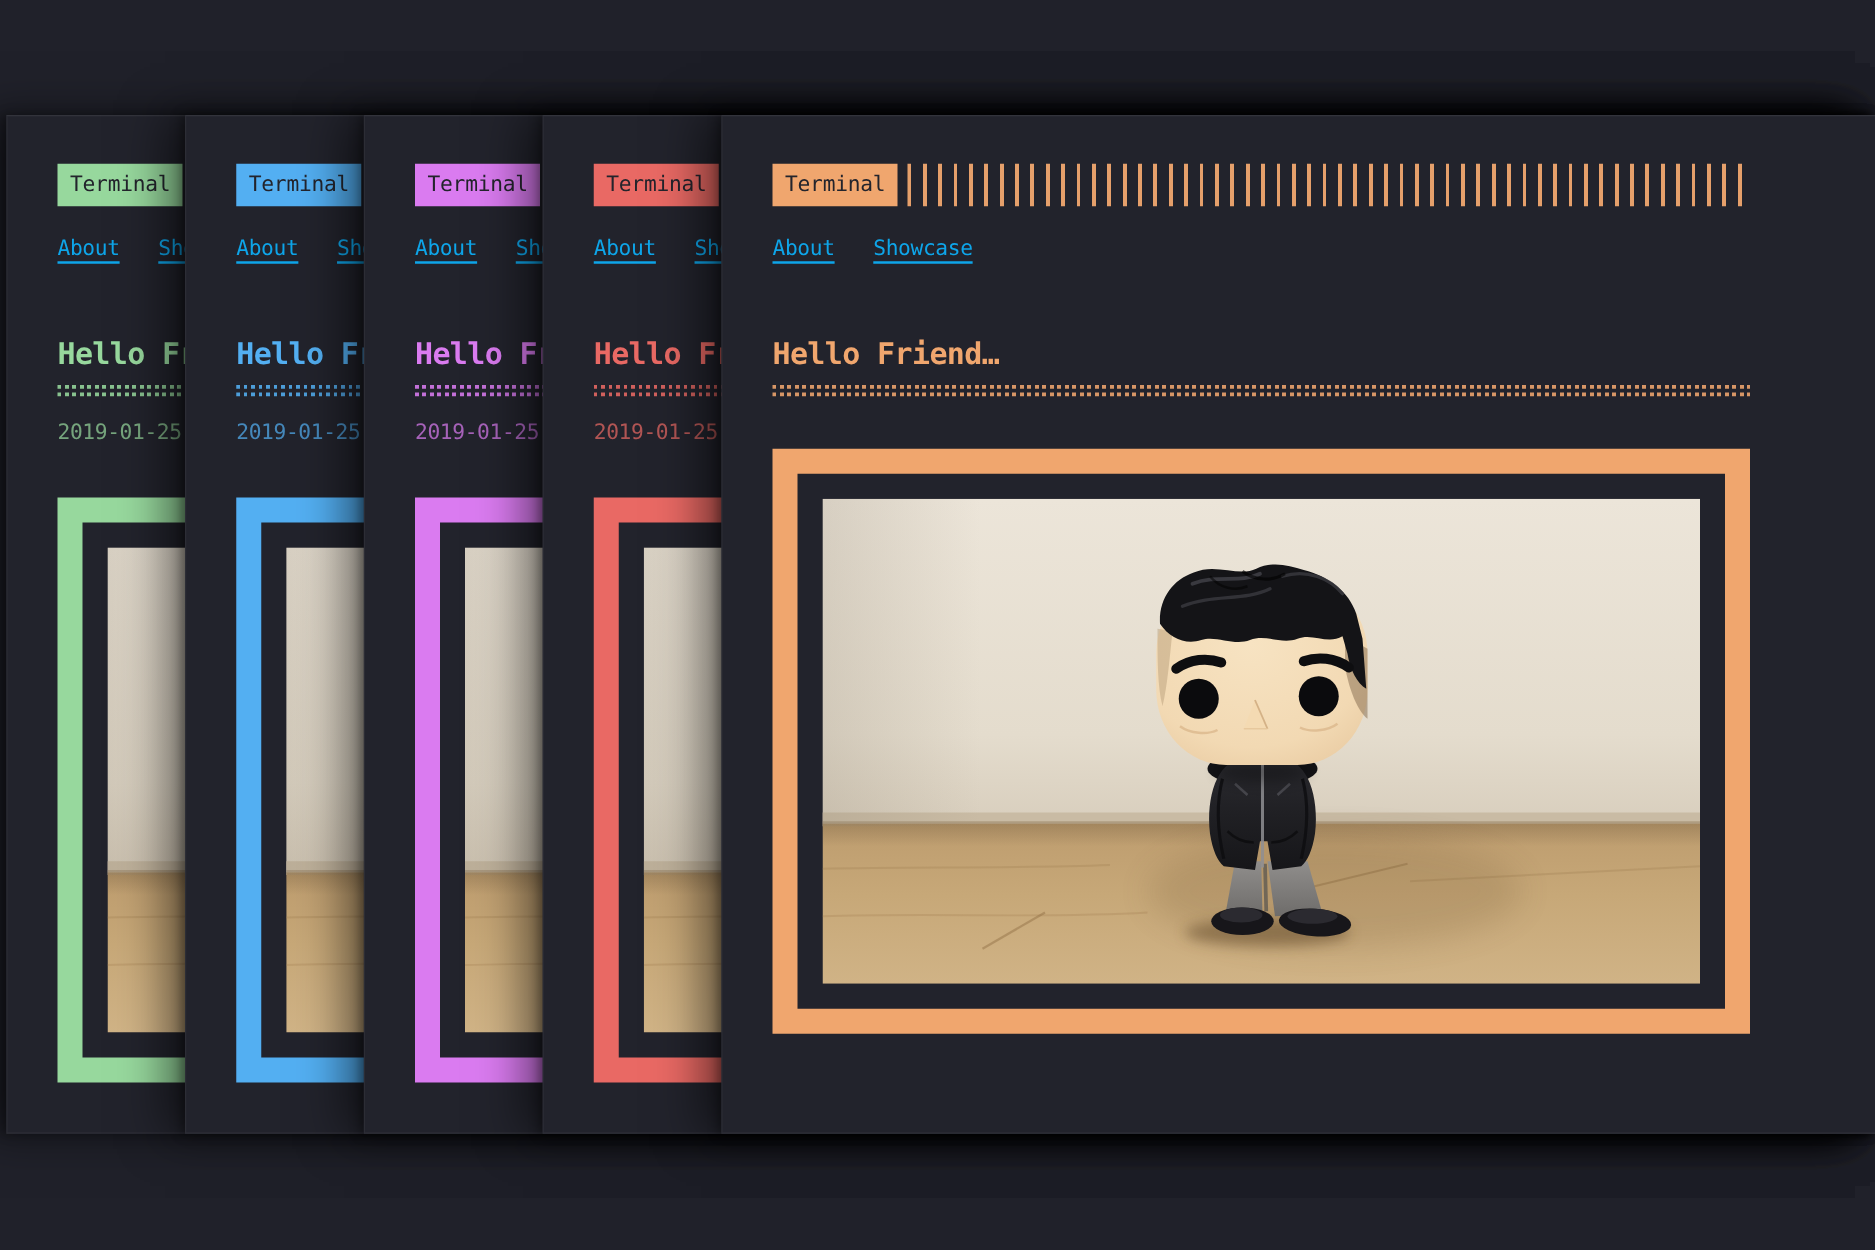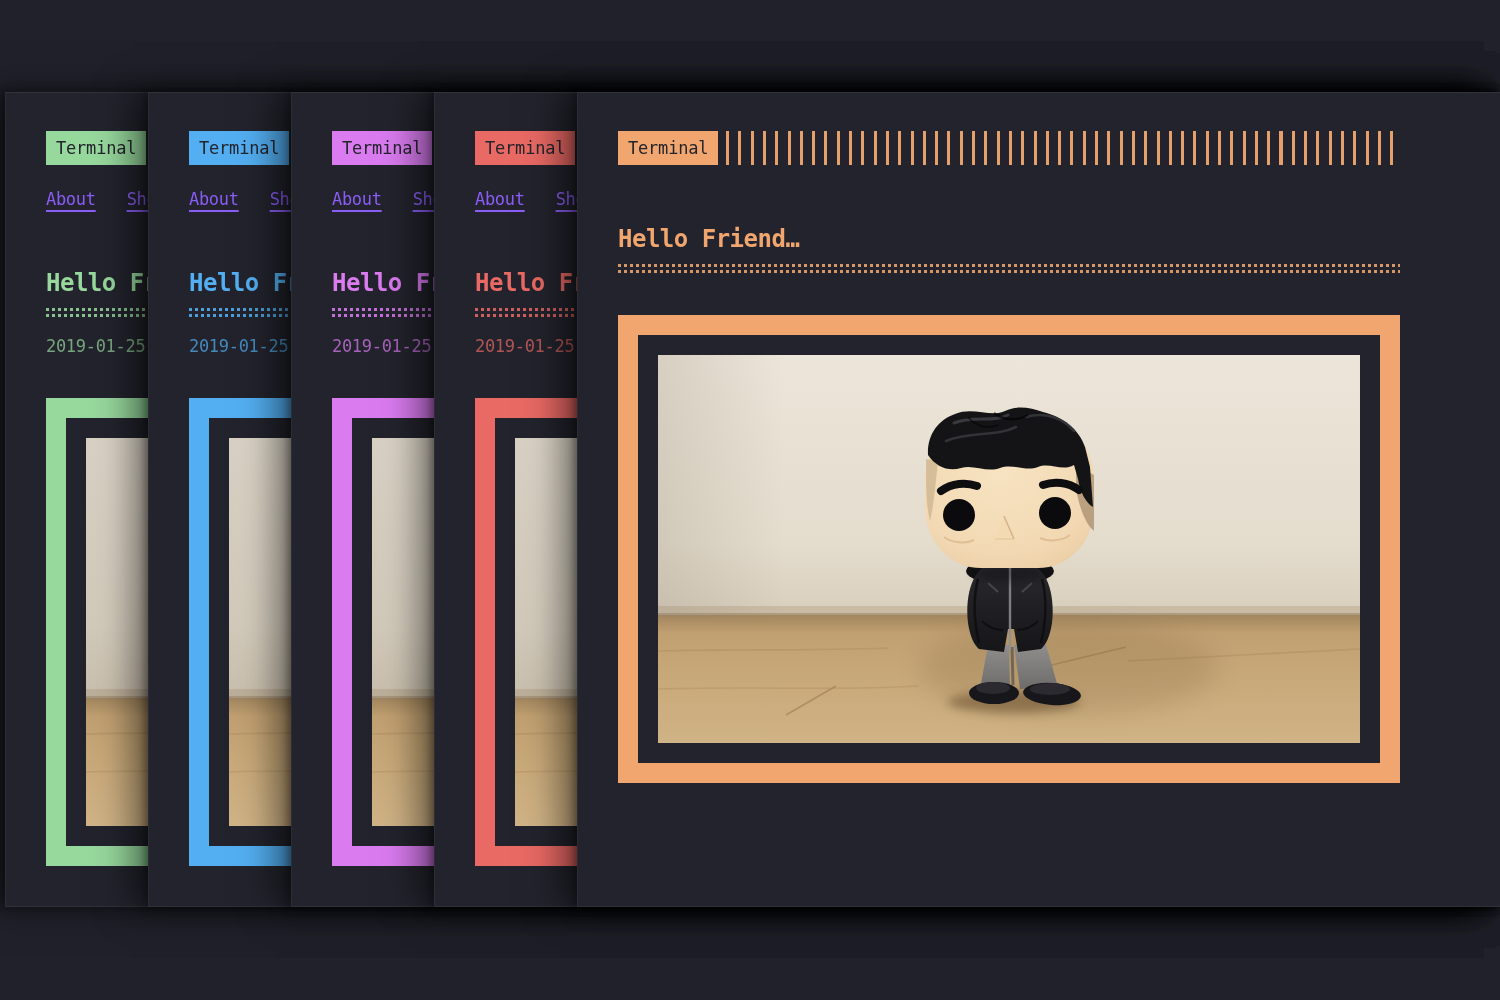--- a/index.html
+++ b/index.html
@@ -26,21 +26,21 @@
     font-size:17px;line-height:20px;padding:7px 10px;letter-spacing:-0.2px;
     cursor:pointer;
     text-align:right;
   }
   .decoration-bars{
     flex:1 1 auto;margin-left:8px;height:34px;opacity:.95;
     background:repeating-linear-gradient(90deg,var(--accent) 0 3px,transparent 3px 12.3px);
   }
   .site-nav{margin-top:24px;font-size:17px;letter-spacing:-0.3px;}
   .nav-link{
-    color:#8b5cf6;text-decoration:underline;text-decoration-thickness:2px;
+    color:#0ea5e9;text-decoration:underline;text-decoration-thickness:2px;
     text-underline-offset:5px;margin-right:21px;cursor:pointer;
   }
   .post-title{
     margin:62px 0 0;font-size:24px;line-height:24px;font-weight:700;
     letter-spacing:-0.5px;color:var(--accent);
   }
   .dotted-divider{
     margin-top:13px;height:9px;opacity:.88;
     background-image:
       repeating-linear-gradient(90deg,var(--accent) 0 3px,transparent 3px 6px),
@@ -528,20 +528,24 @@
       </main>
     </div>
   </section>
       <section class="panel" style="--accent: #f0a66e; left: 577px; width: 923px; z-index: 5;">
     <div class="content">
       <header>
         <div class="logo-row">
           <span class="brand-badge">Terminal</span>
           <span class="decoration-bars"></span>
         </div>
+        <nav class="site-nav">
+          <a class="nav-link">About</a>
+          <a class="nav-link">Showcase</a>
+        </nav>
       </header>
       <main>
         <h1 class="post-title">Hello Friend…</h1>
         <div class="dotted-divider"></div>
         <figure class="post-image-frame" style="margin-left:0;margin-right:0;margin-bottom:0;">
           <svg class="photo" viewBox="0 0 702 388" preserveAspectRatio="none" role="img" aria-label="Funko Pop figure in a black hooded jacket standing on a wooden table">
             <defs>
               <linearGradient id="wallG" x1="0" y1="0" x2="0" y2="1">
                 <stop offset="0" stop-color="#ece5d9"></stop>
                     <stop offset="0.72" stop-color="#e4dccd"></stop>

